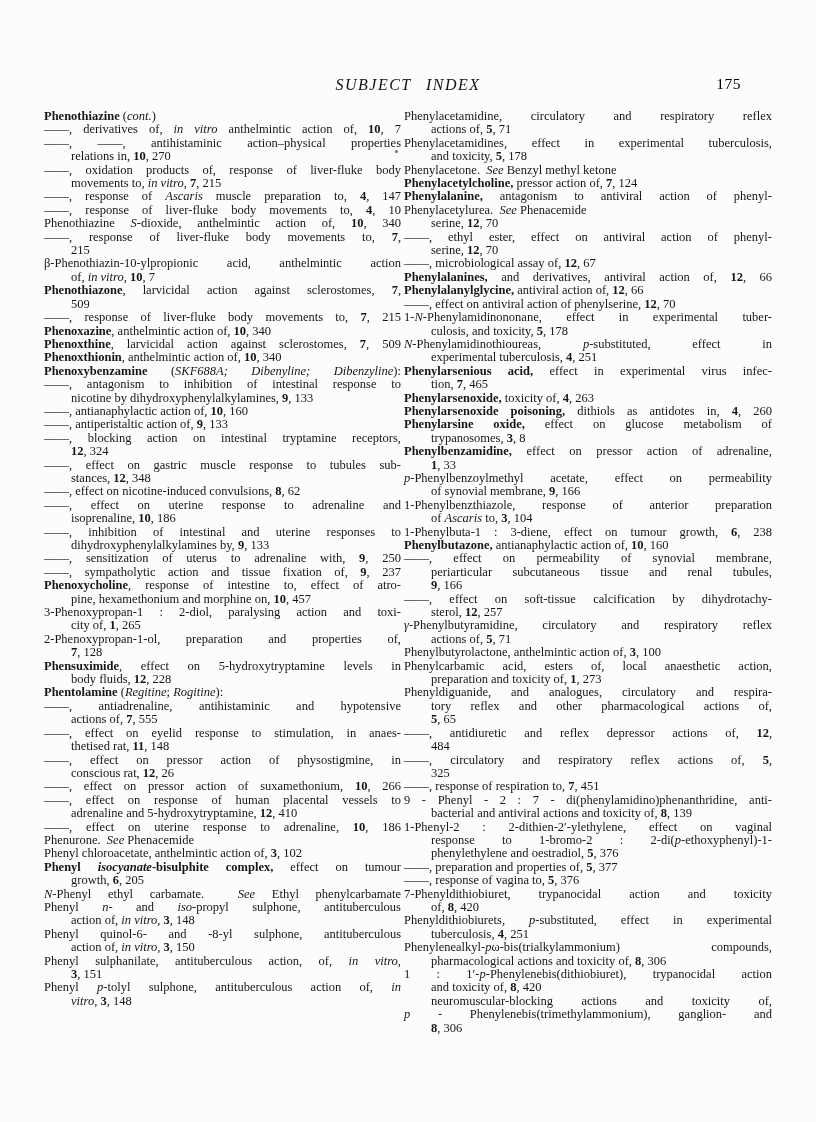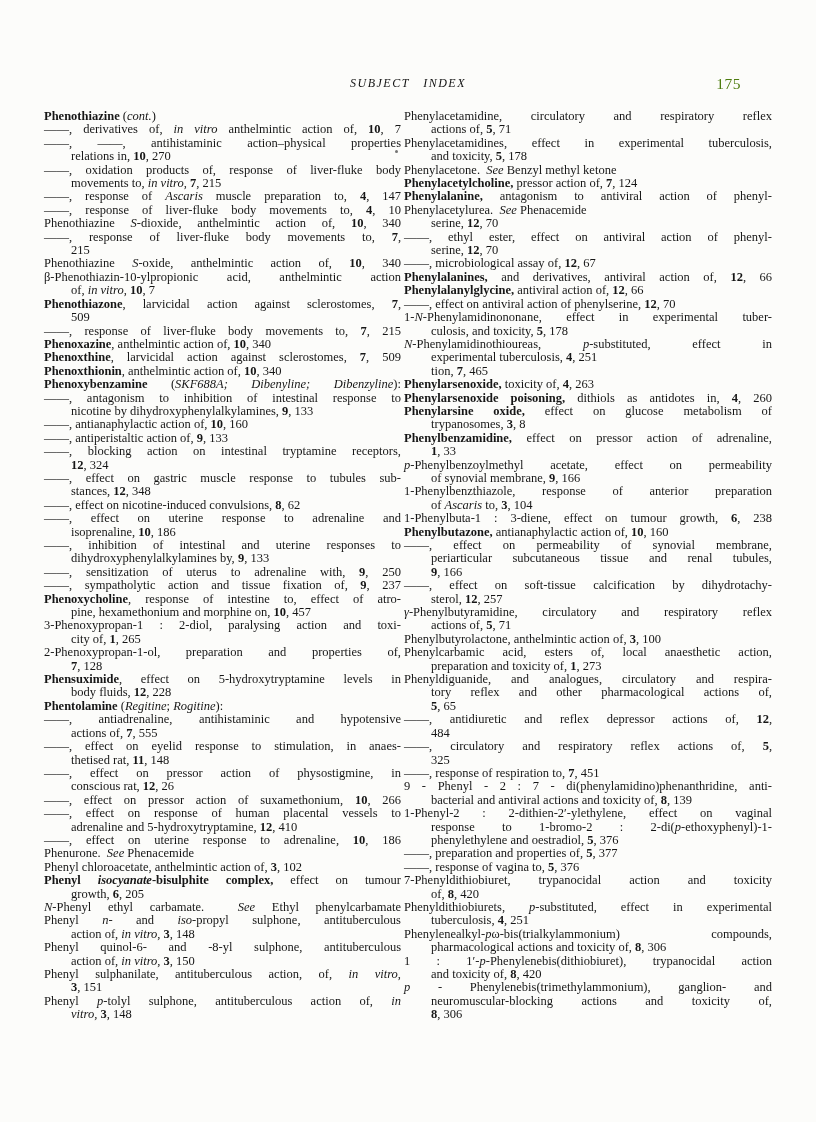--- a/index.html
+++ b/index.html
@@ -9,27 +9,27 @@
     font-family: "Liberation Serif", "DejaVu Serif", serif;
     color: #161616;
     position: relative;
     overflow: hidden;
   }
   .page { position: absolute; inset: 0; }
   .header-title {
     position: absolute; top: 76px; left: 44px; width: 728px;
     text-align: center;
     font-style: italic;
-    font-size: 12px; letter-spacing: 1.5px; word-spacing: 9px;
+    font-size: 16px; letter-spacing: 1.5px; word-spacing: 9px;
     color: #121212;
   }
   .page-number {
     position: absolute; top: 75px; right: 75px;
     font-size: 15.5px; letter-spacing: 0.5px;
-    color: #4d7c0f;
+    color: #000000;
   }
   .col {
     position: absolute; top: 110px;
     font-size: 12.5px; line-height: 13.4px;
   }
   #col-left  { left: 44px;  width: 357px; }
   #col-right { left: 404px; width: 368px; }
   .line { text-align: left; white-space: normal; }
   .line.fill { text-align: justify; text-align-last: justify; text-justify: inter-word; }
   .line.cont { padding-left: 27px; }
@@ -54,21 +54,20 @@
       <div class="line fill">——, derivatives of, <span class="it">in vitro</span> anthelmintic action of, <span class="b">10</span>, 7</div>
       <div class="line fill">——, ——, antihistaminic action–physical properties</div>
       <div class="line cont">relations in, <span class="b">10</span>, 270</div>
       <div class="line fill">——, oxidation products of, response of liver-fluke body</div>
       <div class="line cont">movements to, <span class="it">in vitro</span>, <span class="b">7</span>, 215</div>
       <div class="line fill">——, response of <span class="it">Ascaris</span> muscle preparation to, <span class="b">4</span>, 147</div>
       <div class="line fill">——, response of liver-fluke body movements to, <span class="b">4</span>, 10</div>
       <div class="line fill">Phenothiazine <span class="it">S</span>-dioxide, anthelmintic action of, <span class="b">10</span>, 340</div>
       <div class="line fill">——, response of liver-fluke body movements to, <span class="b">7</span>,</div>
       <div class="line cont">215</div>
-      <div class="line fill">Phenothiazine <span class="it">S</span>-oxide, anthelmintic action of, <span class="b">10</span>, 340</div>
       <div class="line fill">β-Phenothiazin-10-ylpropionic acid, anthelmintic action</div>
       <div class="line cont">of, <span class="it">in vitro</span>, <span class="b">10</span>, 7</div>
       <div class="line fill"><span class="b">Phenothiazone</span>, larvicidal action against sclerostomes, <span class="b">7</span>,</div>
       <div class="line cont">509</div>
       <div class="line fill">——, response of liver-fluke body movements to, <span class="b">7</span>, 215</div>
       <div class="line"><span class="b">Phenoxazine</span>, anthelmintic action of, <span class="b">10</span>, 340</div>
       <div class="line fill"><span class="b">Phenoxthine</span>, larvicidal action against sclerostomes, <span class="b">7</span>, 509</div>
       <div class="line"><span class="b">Phenoxthionin</span>, anthelmintic action of, <span class="b">10</span>, 340</div>
       <div class="line fill"><span class="b">Phenoxybenzamine</span> (<span class="it">SKF688A; Dibenyline; Dibenzyline</span>):</div>
       <div class="line fill">——, antagonism to inhibition of intestinal response to</div>
@@ -132,20 +131,21 @@
       <div class="line fill">——, ethyl ester, effect on antiviral action of phenyl-</div>
       <div class="line cont">serine, <span class="b">12</span>, 70</div>
       <div class="line">——, microbiological assay of, <span class="b">12</span>, 67</div>
       <div class="line fill"><span class="b">Phenylalanines,</span> and derivatives, antiviral action of, <span class="b">12</span>, 66</div>
       <div class="line"><span class="b">Phenylalanylglycine,</span> antiviral action of, <span class="b">12</span>, 66</div>
       <div class="line">——, effect on antiviral action of phenylserine, <span class="b">12</span>, 70</div>
       <div class="line fill">1-<span class="it">N</span>-Phenylamidinononane, effect in experimental tuber-</div>
       <div class="line cont">culosis, and toxicity, <span class="b">5</span>, 178</div>
       <div class="line fill"><span class="it">N</span>-Phenylamidinothioureas, <span class="it">p</span>-substituted, effect in</div>
       <div class="line cont">experimental tuberculosis, <span class="b">4</span>, 251</div>
+      <div class="line fill"><span class="b">Phenylarsenious acid,</span> effect in experimental virus infec-</div>
       <div class="line cont">tion, <span class="b">7</span>, 465</div>
       <div class="line"><span class="b">Phenylarsenoxide,</span> toxicity of, <span class="b">4</span>, 263</div>
       <div class="line fill"><span class="b">Phenylarsenoxide poisoning,</span> dithiols as antidotes in, <span class="b">4</span>, 260</div>
       <div class="line fill"><span class="b">Phenylarsine oxide,</span> effect on glucose metabolism of</div>
       <div class="line cont">trypanosomes, <span class="b">3</span>, 8</div>
       <div class="line fill"><span class="b">Phenylbenzamidine,</span> effect on pressor action of adrenaline,</div>
       <div class="line cont"><span class="b">1</span>, 33</div>
       <div class="line fill"><span class="it">p</span>-Phenylbenzoylmethyl acetate, effect on permeability</div>
       <div class="line cont">of synovial membrane, <span class="b">9</span>, 166</div>
       <div class="line fill">1-Phenylbenzthiazole, response of anterior preparation</div>
@@ -178,17 +178,17 @@
       <div class="line">——, preparation and properties of, <span class="b">5</span>, 377</div>
       <div class="line">——, response of vagina to, <span class="b">5</span>, 376</div>
       <div class="line fill">7-Phenyldithiobiuret, trypanocidal action and toxicity</div>
       <div class="line cont">of, <span class="b">8</span>, 420</div>
       <div class="line fill">Phenyldithiobiurets, <span class="it">p</span>-substituted, effect in experimental</div>
       <div class="line cont">tuberculosis, <span class="b">4</span>, 251</div>
       <div class="line fill">Phenylenealkyl-<span class="it">p</span>ω-bis(trialkylammonium) compounds,</div>
       <div class="line cont">pharmacological actions and toxicity of, <span class="b">8</span>, 306</div>
       <div class="line fill">1 : 1′-<span class="it">p</span>-Phenylenebis(dithiobiuret), trypanocidal action</div>
       <div class="line cont">and toxicity of, <span class="b">8</span>, 420</div>
+      <div class="line cont fill">neuromuscular-blocking actions and toxicity of,</div>
       <div class="line fill"><span class="it">p</span> - Phenylenebis(trimethylammonium), ganglion- and</div>
-      <div class="line cont fill">neuromuscular-blocking actions and toxicity of,</div>
       <div class="line cont"><span class="b">8</span>, 306</div>
     </div>
 </div>
 
 </body></html>

